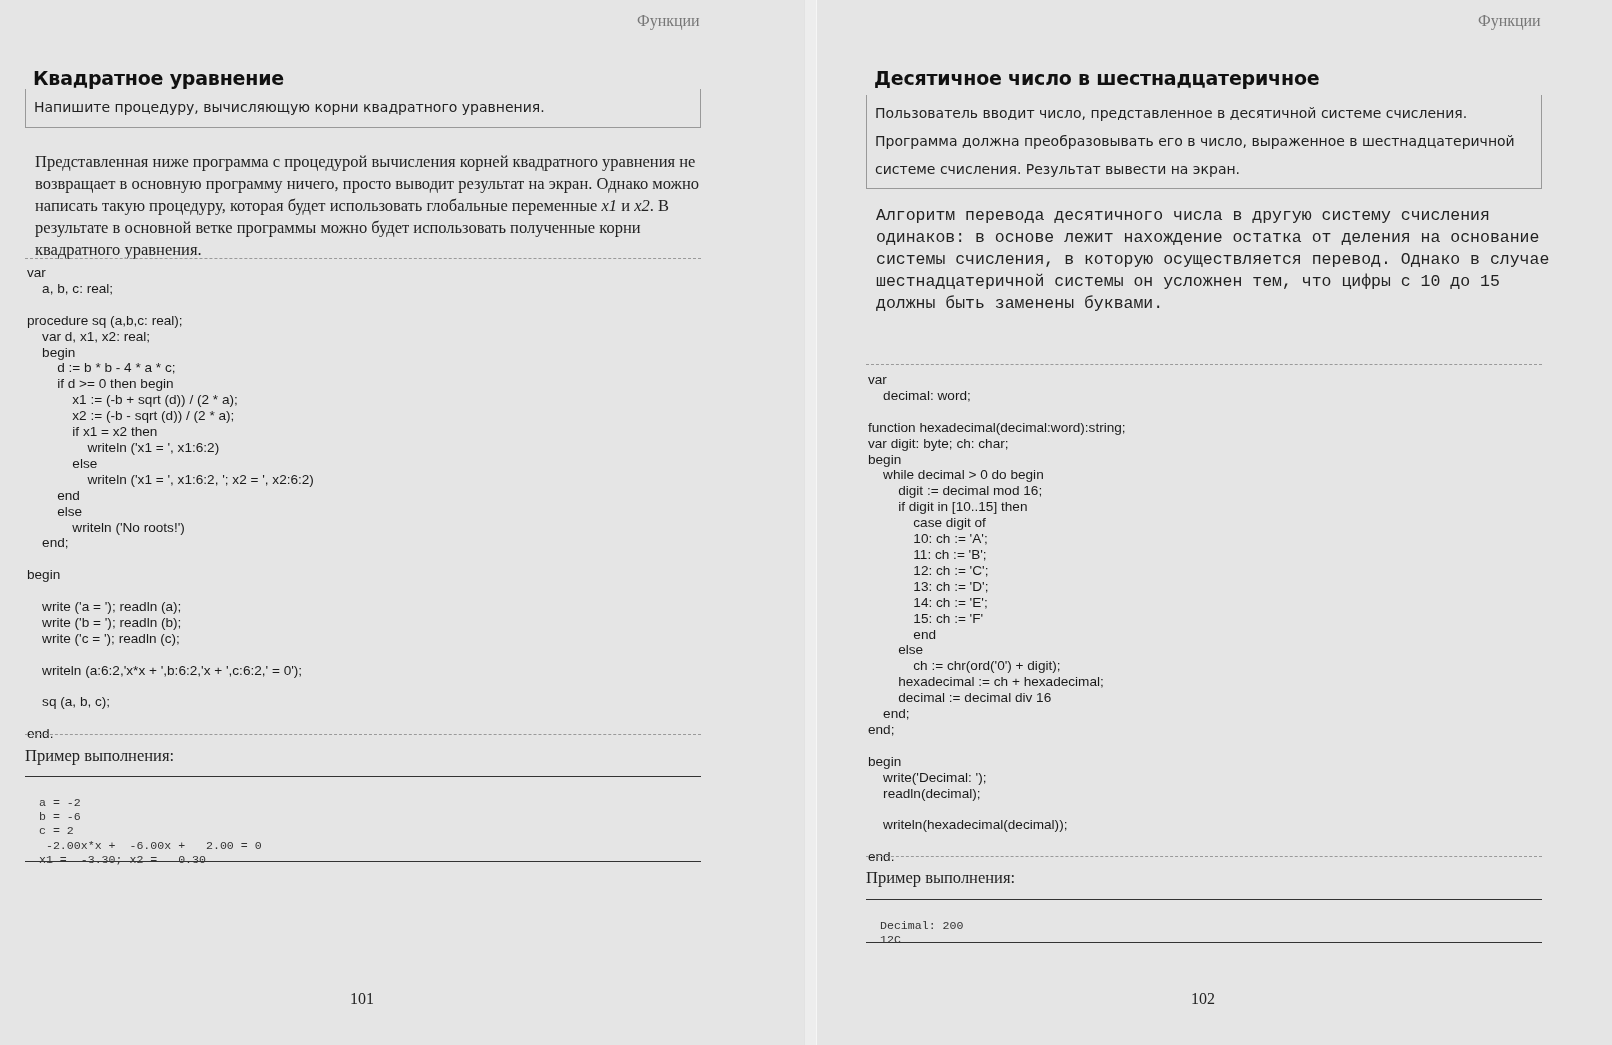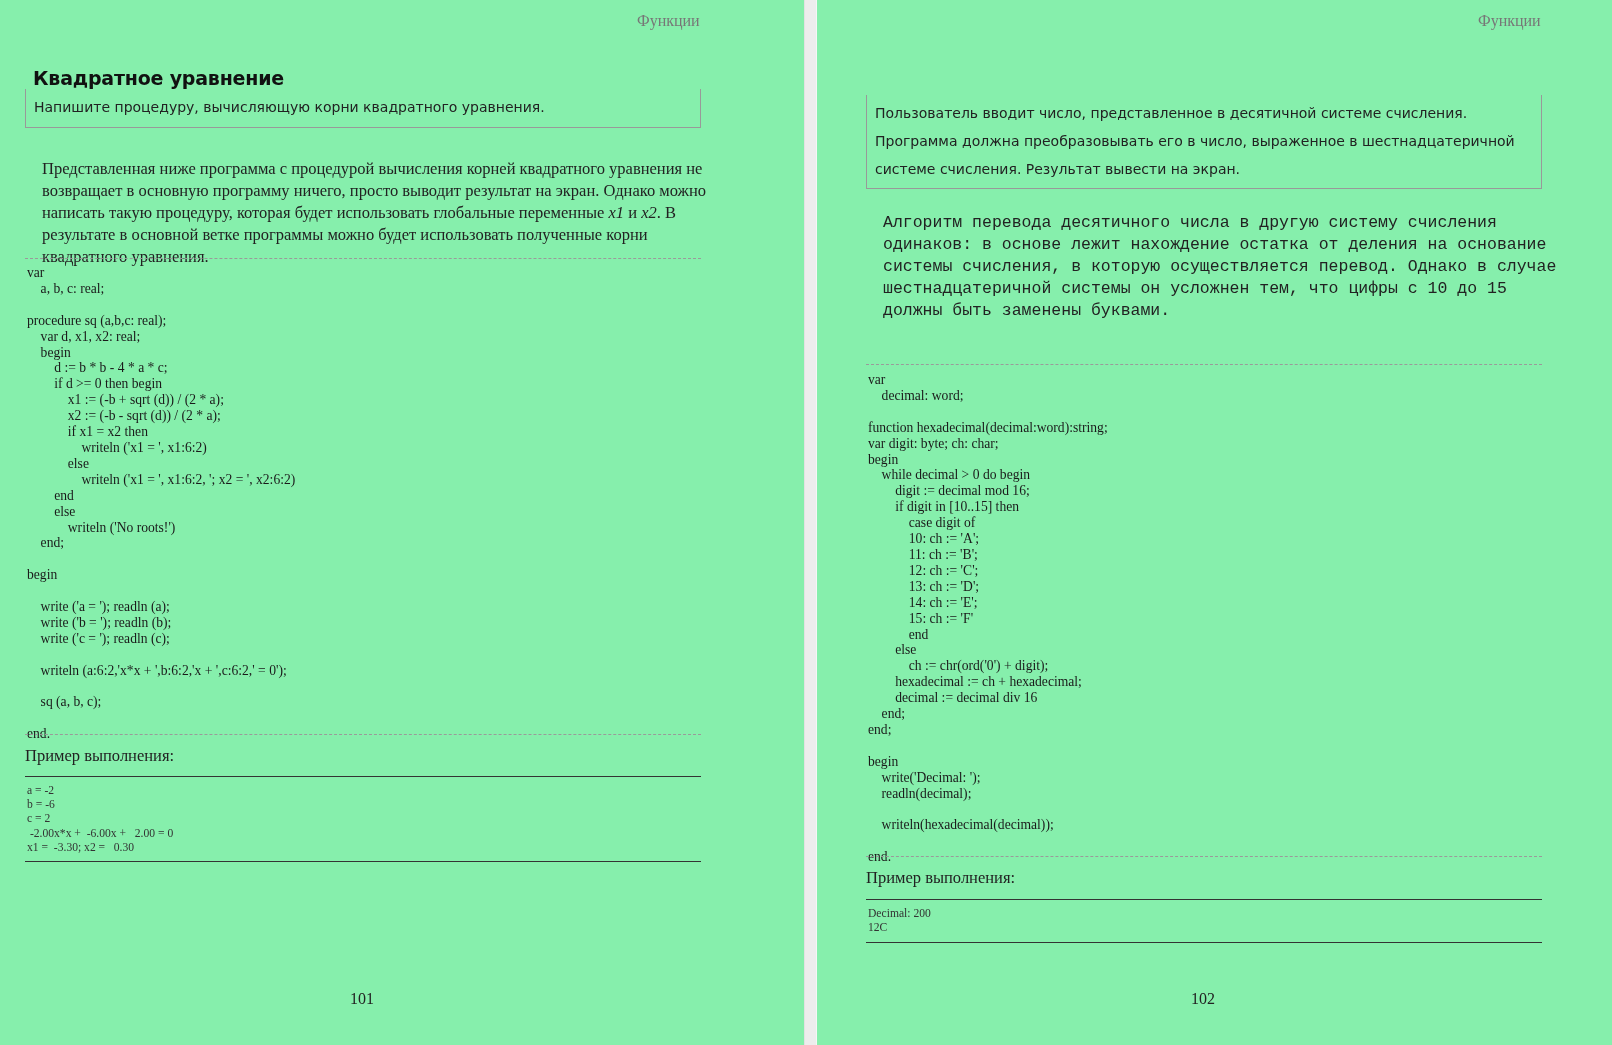--- a/index.html
+++ b/index.html
@@ -1,31 +1,31 @@
 <!DOCTYPE html>
 <html><head>
 <meta charset="utf-8">
 <style>
   html, body { margin:0; padding:0; background:#ffffff; }
   body { width:1612px; height:1045px; position:relative; overflow:hidden; }
-  .page { position:absolute; top:0; height:1045px; background:#86efac; }
+  .page { position:absolute; top:0; height:1045px; background:#e5e5e5; }
   #page-left { left:0; width:804px; }
   #page-right { left:817px; width:795px; }
   .gutter { position:absolute; left:804px; top:0; width:13px; height:1045px;
             background:#ededed; border-left:1px solid #e2e2e2; border-right:1px solid #f6f6f6; box-sizing:border-box; }
   .running-head { position:absolute; top:12px; font-family:"Liberation Serif", serif; font-size:16px; color:#777777; }
   .h2 { position:absolute; font-family:"DejaVu Sans", sans-serif; font-weight:bold; font-size:19px; color:#111111; margin:8px; letter-spacing:-0.2px; }
   .task-box { position:absolute; border:1px solid #999999; border-top:none; box-sizing:border-box;
               font-family:"DejaVu Sans", sans-serif; font-size:14px; color:#222222; line-height:28px; padding:4px 8px 5px 8px; }
-  .body-p { position:absolute; font-family:"Liberation Serif", serif; font-size:16.5px; color:#222222; line-height:22px; margin:17px; }
+  .body-p { position:absolute; font-family:"Liberation Serif", serif; font-size:16.5px; color:#222222; line-height:22px; margin:10px; }
   .body-p i { font-style:italic; }
   .dash-rule { position:absolute; height:0; border-top:1px dashed #9a9a9a; }
   .solid-rule { position:absolute; height:0; border-top:1.5px solid #333333; }
-  pre.code { position:absolute; margin:0; font-family:Liberation Serif, serif; font-size:13.6px; line-height:15.9px; color:#1a1a1a; white-space:pre; }
-  pre.output { position:absolute; margin:0; font-family:Liberation Serif, serif; font-size:11.6px; line-height:14.2px; color:#333333; white-space:pre; }
+  pre.code { position:absolute; margin:0; font-family:Liberation Sans, sans-serif; font-size:13.6px; line-height:15.9px; color:#1a1a1a; white-space:pre; }
+  pre.output { position:absolute; margin:12px; font-family:Liberation Mono, monospace; font-size:11.6px; line-height:14.2px; color:#333333; white-space:pre; }
   .example-label { position:absolute; font-family:"Liberation Serif", serif; font-size:16.5px; color:#222222; }
   .page-number { position:absolute; top:990px; font-family:"Liberation Serif", serif; font-size:16px; color:#222222; }
 </style>
 </head>
 <body>
 
 <div class="page" id="page-left">
   <div class="running-head" style="left:637px;">Функции</div>
 
   <h2 class="h2" style="left:25px; top:59px;">Квадратное уравнение</h2>
@@ -84,20 +84,21 @@
   <div class="solid-rule" style="left:25px; top:861px; width:676px;"></div>
 
   <div class="page-number" style="left:350px;">101</div>
 </div>
 
 <div class="gutter"></div>
 
 <div class="page" id="page-right">
   <div class="running-head" style="left:661px;">Функции</div>
 
+  <h2 class="h2" style="left:49px; top:59px;">Десятичное число в шестнадцатеричное</h2>
 
   <div class="task-box" style="left:49px; top:95px; width:676px; height:94px; padding-top:4px;">
     <span>Пользователь вводит число, представленное в десятичной системе счисления. Программа должна преобразовывать его в число, выраженное в шестнадцатеричной системе счисления.  Результат вывести на экран.</span>
   </div>
 
   <p class="body-p" style="left:49px; top:195px; width:676px;font-family:Liberation Mono, monospace;">Алгоритм перевода десятичного числа в другую систему счисления одинаков: в основе лежит нахождение остатка от деления на основание системы счисления, в которую осуществляется перевод. Однако в случае шестнадцатеричной системы он усложнен тем, что цифры с 10 до 15 должны быть заменены буквами.</p>
 
 
   <div class="dash-rule" style="left:49px; top:364px; width:676px;"></div>
 

